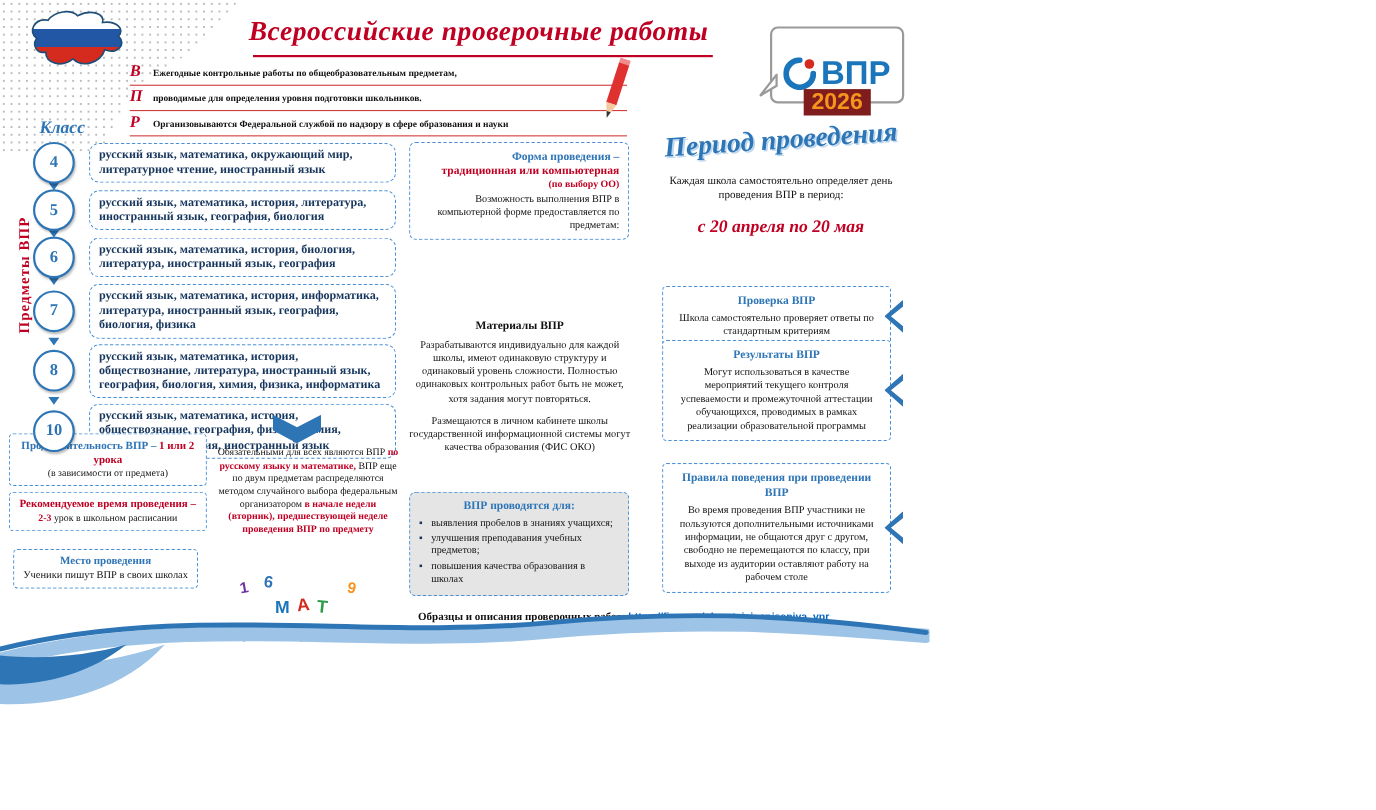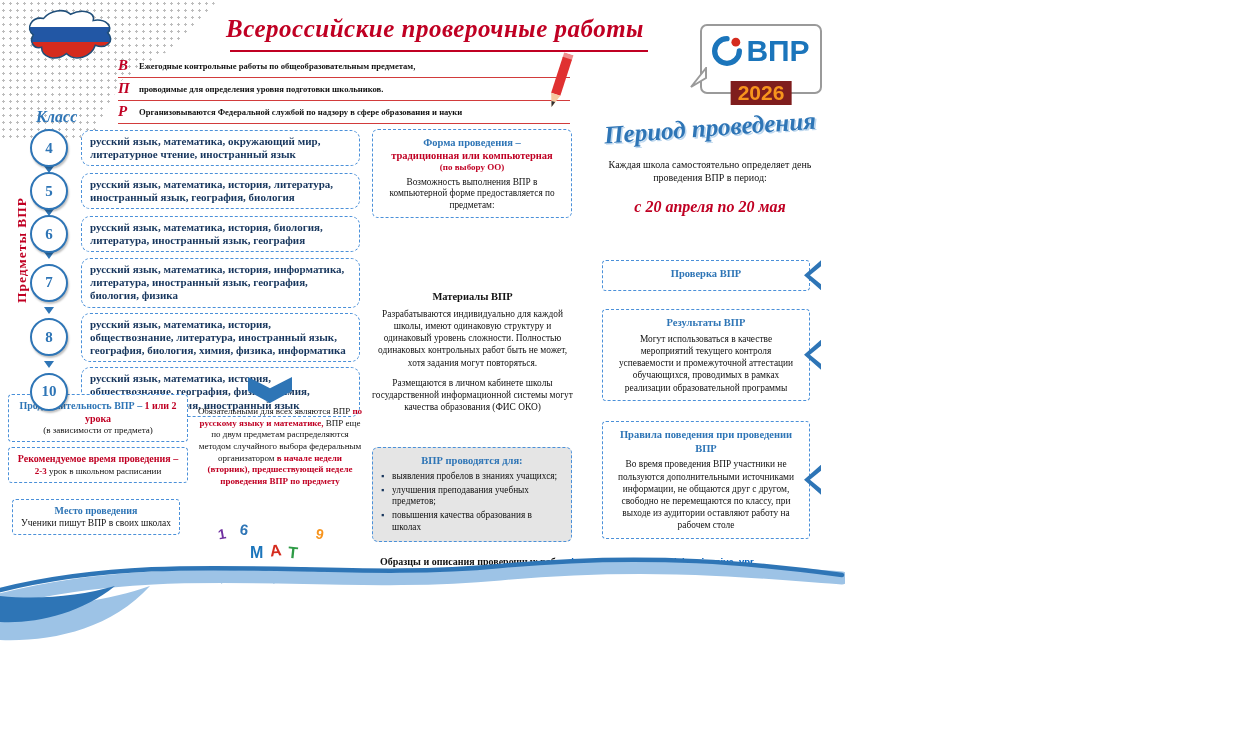--- a/index.html
+++ b/index.html
@@ -50,39 +50,39 @@
   .t-blue{color:#2e75b6;font-weight:bold;font-size:10px;}
   .t-red{color:#c00023;font-weight:bold;font-size:10px;}
 
   
   .big-arrow{left:248px;top:377px;width:44px;height:27px;background:#2e75b6;
     clip-path:polygon(0 0,50% 42%,100% 0,100% 52%,50% 96%,0 52%);}
   .mandatory{left:196px;top:406px;width:168px;text-align:center;font-size:9px;line-height:1.3;}
 
   
   .form-box{left:372px;top:129px;width:200px;border:1.6px dashed #4a90d9;border-radius:6px;
-    background:#fff;box-sizing:border-box;padding:6px 8px;text-align:center;line-height:1.25;}
+    background:#fff;box-sizing:border-box;padding:6px 8px;text-align:right;line-height:1.25;}
   .form-body{font-size:9.3px;margin-top:3px;}
   .form-lines{font-size:9.3px;margin-top:2px;font-weight:bold;color:#17365d;}
   .materials{left:370px;top:290px;width:205px;text-align:center;font-size:9.4px;line-height:1.3;}
   .materials-title{font-weight:bold;font-size:10.5px;margin-bottom:4px;}
   .purpose-box{left:372px;top:447px;width:200px;border:1.6px dashed #4a90d9;border-radius:6px;
     background:#e5e5e5;box-sizing:border-box;padding:6px 8px;line-height:1.25;}
   .purpose-title{text-align:center;color:#2e75b6;font-weight:bold;font-size:10.5px;margin-bottom:4px;}
   .purpose-list{margin:0;padding:0;list-style:none;font-size:9.3px;}
   .purpose-list li{position:relative;padding-left:11px;margin-bottom:2px;}
   .purpose-list li .marker::before{content:"\25AA";position:absolute;left:0;top:0;color:#17365d;}
 
   .samples{left:380px;top:556px;width:450px;font-size:10px;font-weight:bold;}
   .samples a{color:#0563c1;text-decoration:none;font-family:"Liberation Sans",sans-serif;font-size:9.5px;}
 
   
   .logo-bubble{left:700px;top:24px;width:122px;height:70px;border:2.5px solid #9a9a9a;border-radius:7px;
     background:#fff;box-sizing:border-box;}
-  .logo-row{display:flex;align-items:center;justify-content:center;gap:4px;margin-top:8px;}
+  .logo-row{display:flex;align-items:center;justify-content:center;gap:4px;margin-top:24px;}
   .logo-text{font-family:"Liberation Sans",sans-serif;font-weight:bold;font-size:30px;color:#1b75bb;}
   .logo-year{position:absolute;left:50%;transform:translateX(-50%);bottom:-13px;background:#7f1d1d;
     padding:0 7px;font-family:"Liberation Sans",sans-serif;font-weight:bold;font-size:21px;color:#f7941d;}
   .bubble-tail{position:absolute;left:-14px;bottom:3px;}
 
   .period-title{left:596px;top:114px;width:228px;text-align:center;font-size:25px;font-weight:bold;
     font-style:italic;color:#2e75b6;text-shadow:1.5px 1.5px 0 #bdd7ee;transform:rotate(-4deg);}
   .period-text{left:600px;top:158px;width:220px;text-align:center;font-size:10px;line-height:1.3;}
   .period-dates{left:600px;top:198px;width:220px;text-align:center;font-size:16px;font-weight:bold;
     font-style:italic;color:#c00023;}
@@ -292,20 +292,21 @@
       <path d="M18,1 L3,20 L18,11 Z" fill="#ffffff" stroke="#9a9a9a" stroke-width="2"></path>
     </svg>
   </div>
 
   <div class="abs period-title">Период проведения</div>
   <div class="abs period-text">Каждая школа самостоятельно определяет день проведения ВПР в период:</div>
   <div class="abs period-dates">с 20 апреля по 20 мая</div>
 
   <div class="abs r-box r-box-1">
     <div class="r-title">Проверка ВПР</div>
+    <div class="r-text">Школа самостоятельно проверяет ответы по стандартным критериям</div>
     <div class="chev"></div>
   </div>
 
   <div class="abs r-box r-box-2">
     <div class="r-title">Результаты ВПР</div>
     <div class="r-text">Могут использоваться в качестве мероприятий текущего контроля успеваемости и промежуточной аттестации обучающихся, проводимых в рамках реализации образовательной программы</div>
     <div class="chev"></div>
   </div>
 
   <div class="abs r-box r-box-3">

